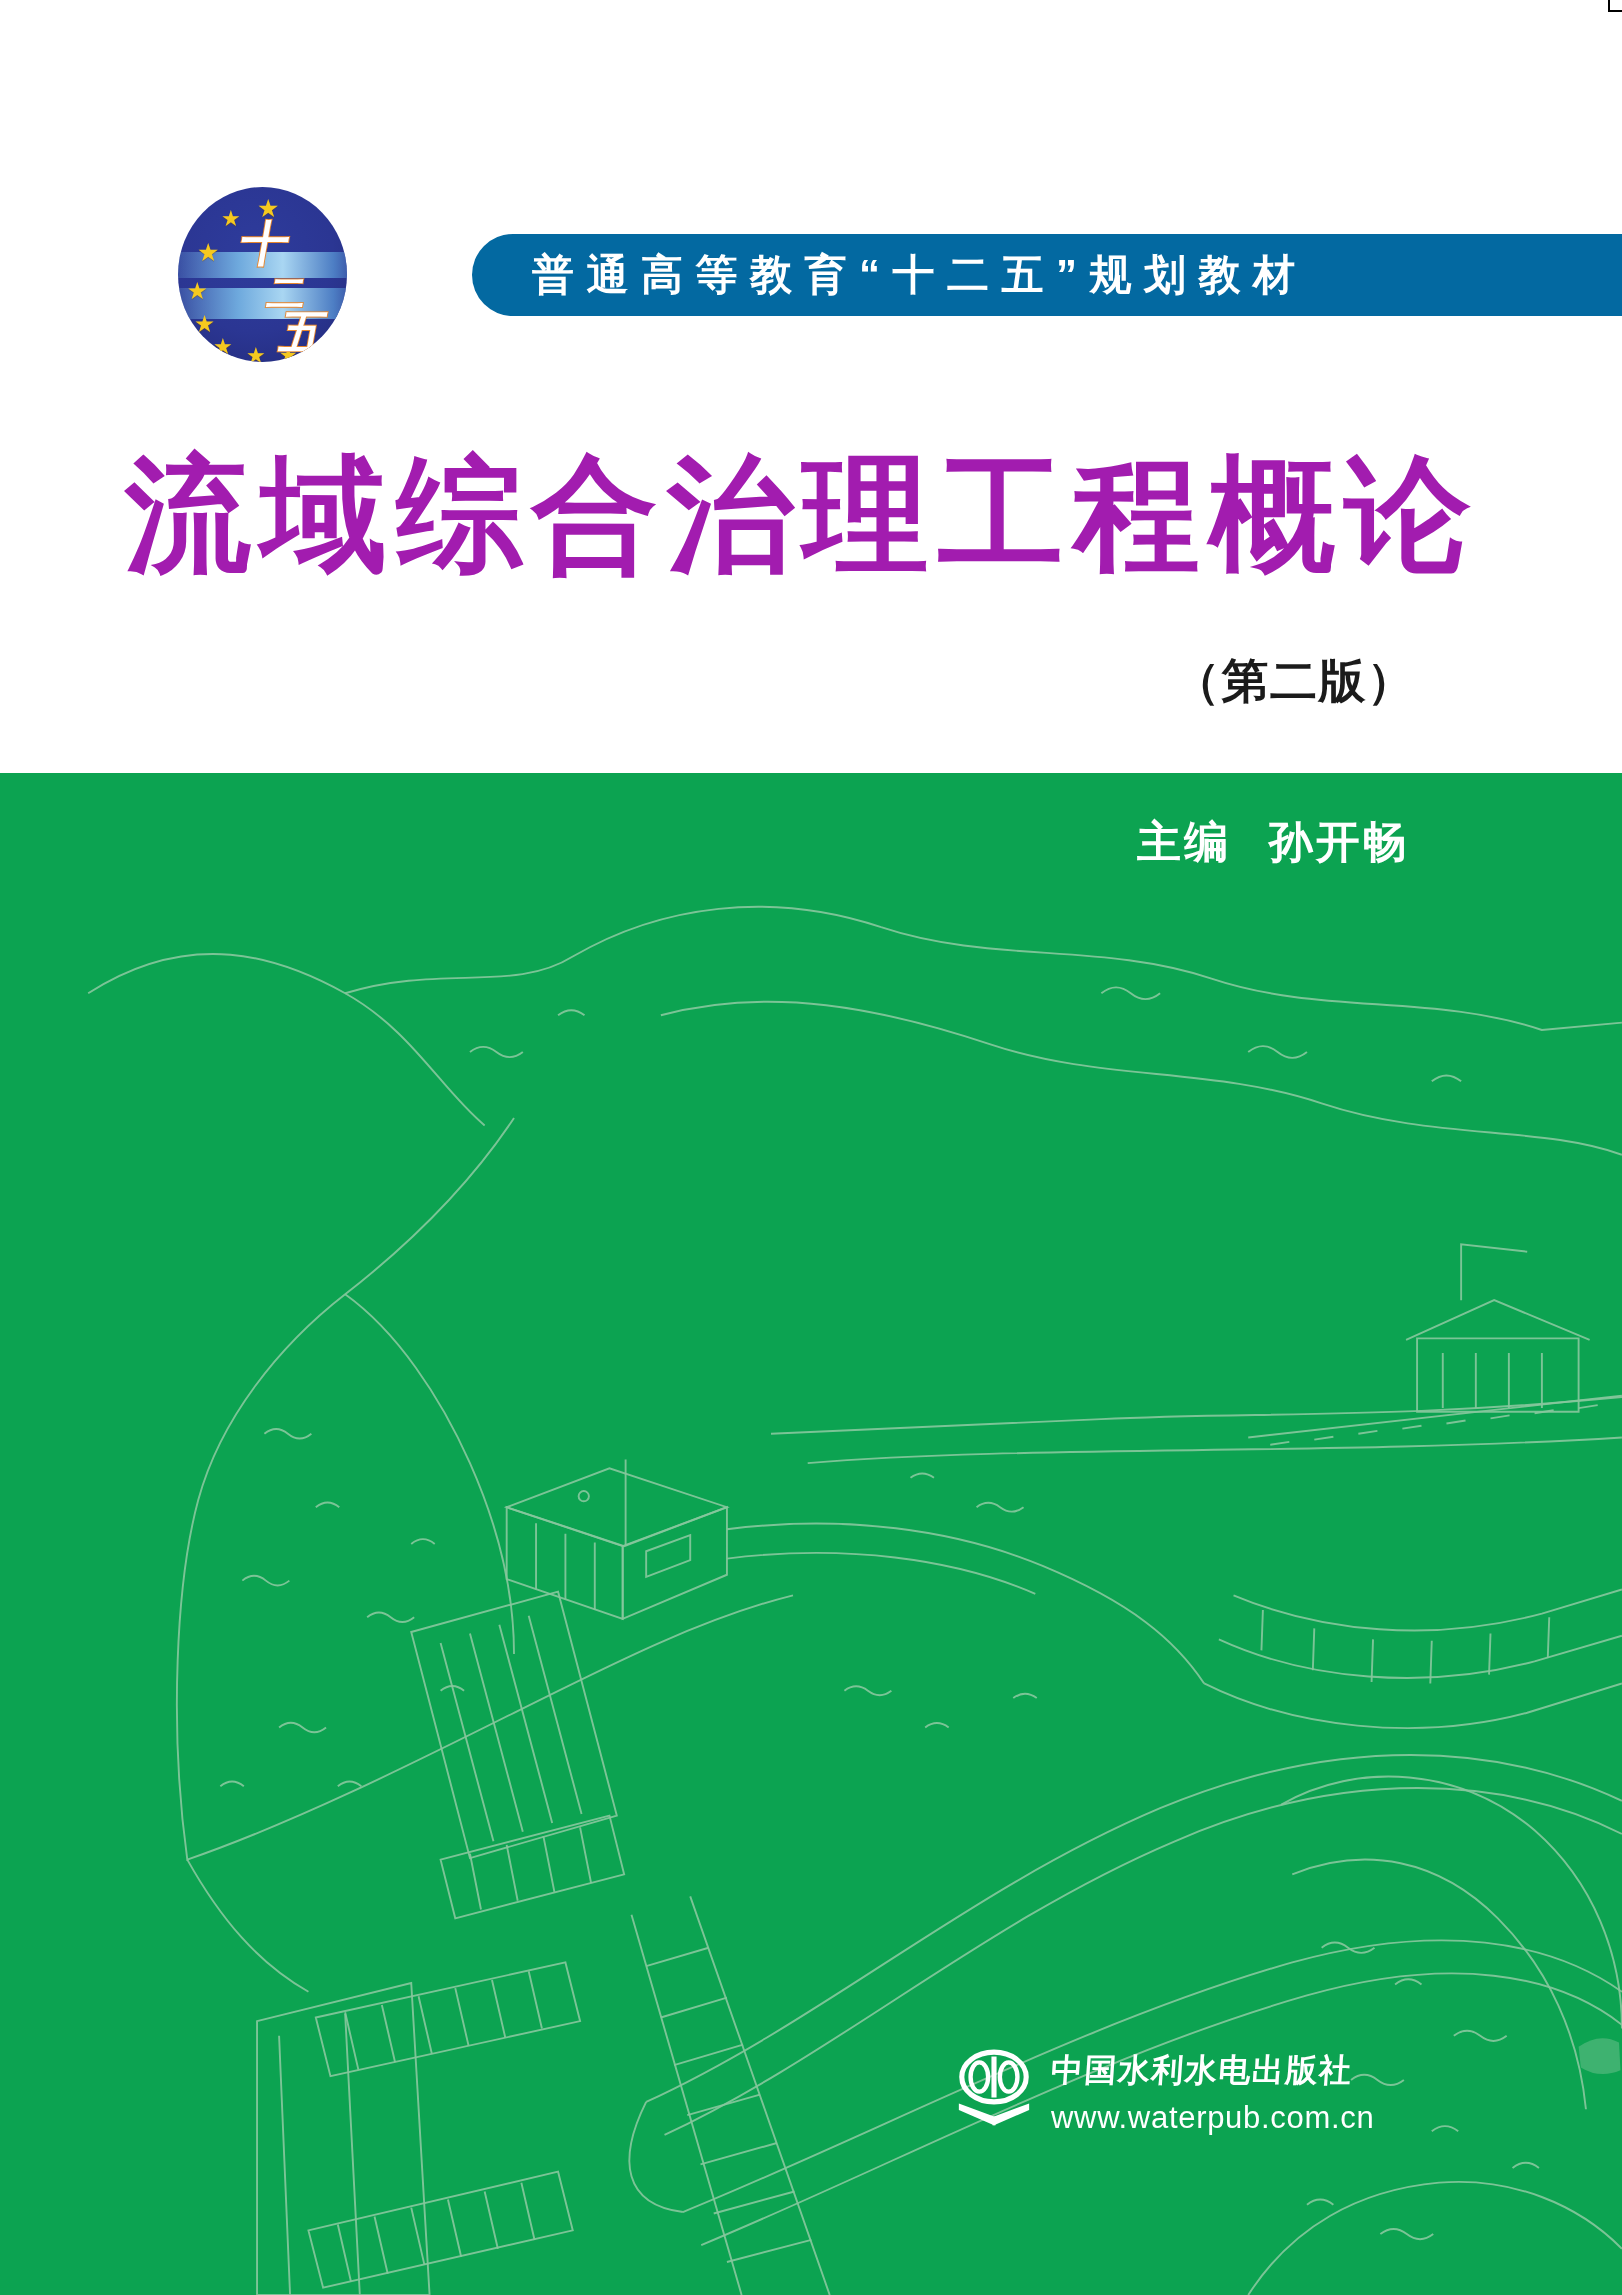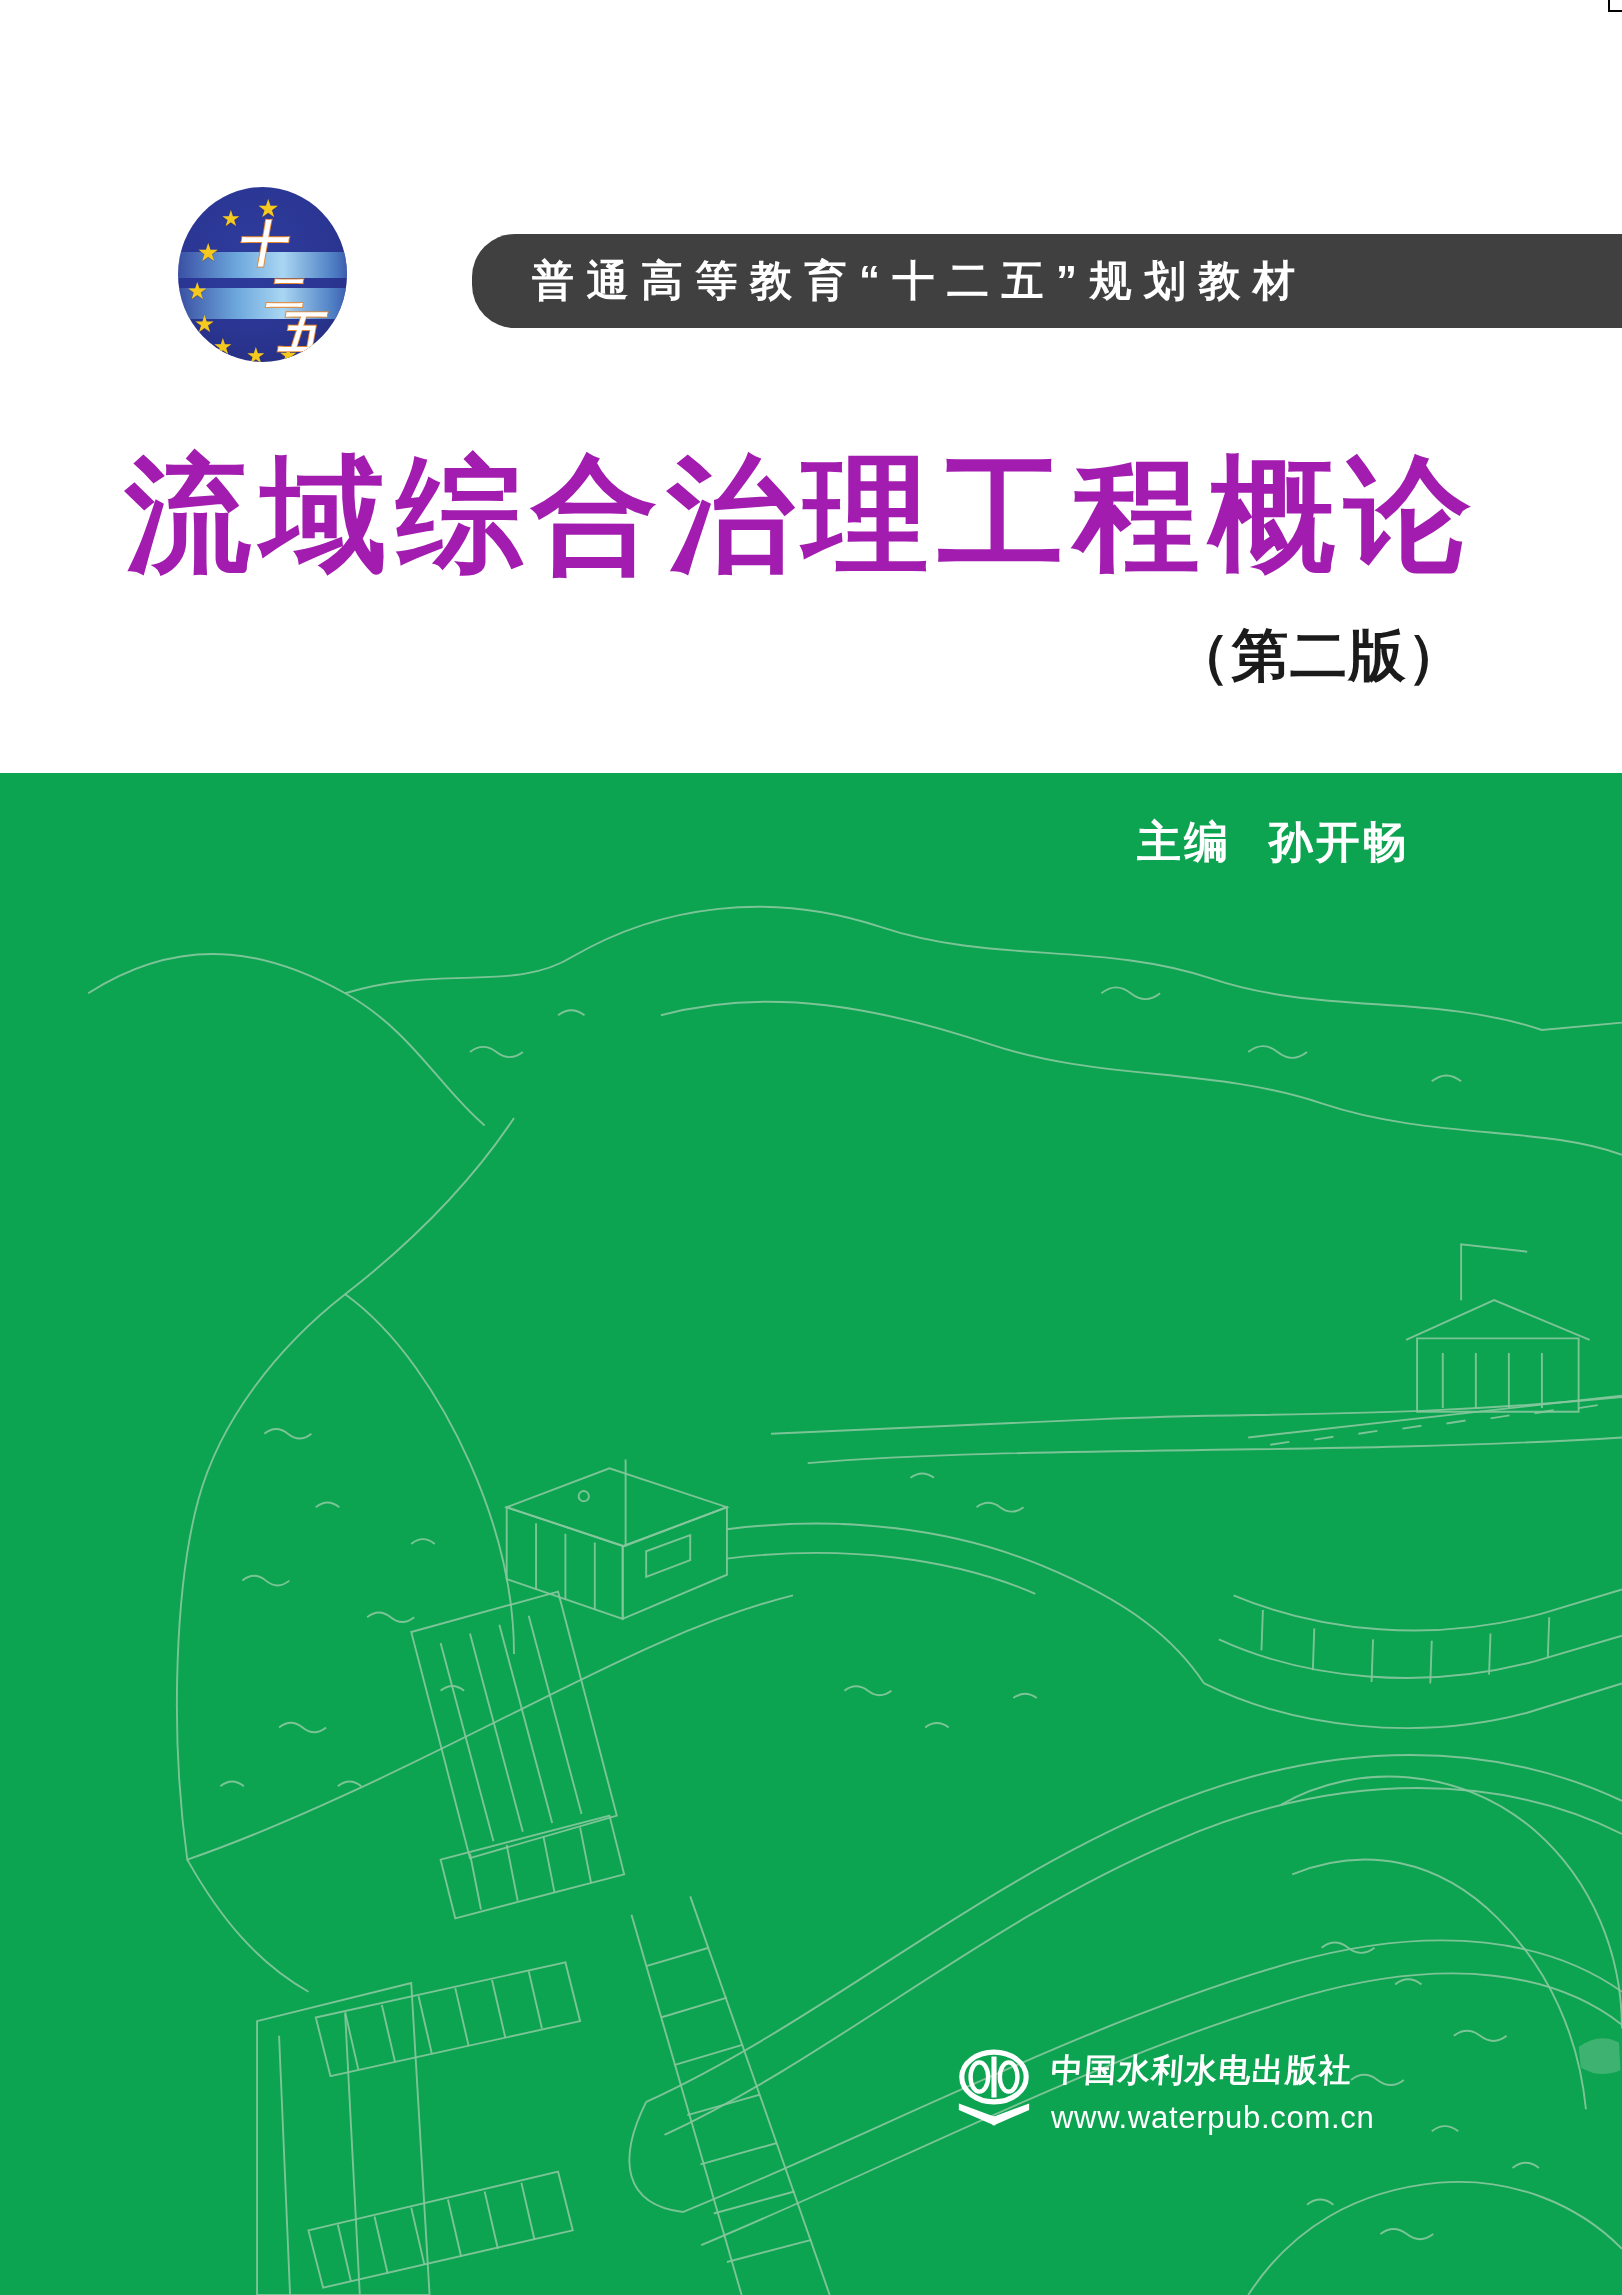--- a/index.html
+++ b/index.html
@@ -17,30 +17,30 @@
   .badge .star{position:absolute;color:#f6c91f;text-shadow:0 0.7px 0.7px rgba(120,70,0,.4);}
   .badge .star::before{content:"\2605";}
   .badge .ch{position:absolute;color:#ffffff;font-weight:bold;
          font-family:"Liberation Sans",sans-serif;transform:skewX(-10deg);
          -webkit-text-stroke:1.8px #e8872e;paint-order:stroke fill;
          text-shadow:0 0 1.5px #e8872e;}
   .badge .ch1{left:63px;top:25px;font-size:48px;}
   .badge .ch2{left:90px;top:81px;font-size:38px;}
   .badge .ch3{left:103px;top:115px;font-size:46px;}
 
-  .banner{position:absolute;left:472px;top:234px;width:1150px;height:94px;
-          background:#404040;border-radius:43px 0 0 43px;
+  .banner{position:absolute;left:472px;top:234px;width:1150px;height:82px;
+          background:#0369a1;border-radius:43px 0 0 43px;
           display:flex;align-items:center;}
   .banner-text{color:#ffffff;font-size:42px;font-weight:bold;letter-spacing:12.5px;
           padding-left:60px;white-space:nowrap;font-family:"Liberation Sans",sans-serif;}
 
   .book-title{position:absolute;left:125px;top:446px;margin:0;
           font-size:126px;font-weight:900;letter-spacing:9.5px;color:#a21caf;
           font-family:"Liberation Sans",sans-serif;white-space:nowrap;line-height:1.1;}
-  .edition{position:absolute;left:1173px;top:618px;font-size:57px;font-weight:bold;
+  .edition{position:absolute;left:1173px;top:650px;font-size:47px;font-weight:bold;
           color:#1b1b1b;font-family:Liberation Sans, sans-serif;letter-spacing:1.5px;white-space:nowrap;}
 
   
   .green-body{position:absolute;left:0;top:773px;width:1622px;height:1522px;background:#0ca351;}
   .editor-line{position:absolute;left:1137px;top:40px;color:#ffffff;font-size:44px;
           font-family:"Liberation Serif",serif;font-weight:bold;letter-spacing:2.9px;white-space:nowrap;}
   .editor-line .gap{display:inline-block;width:38px;}
 
   .artwork{position:absolute;left:0;top:0;width:1622px;height:1522px;}
   .artwork path,.artwork line,.artwork rect,.artwork circle,.artwork ellipse,.artwork polyline{

